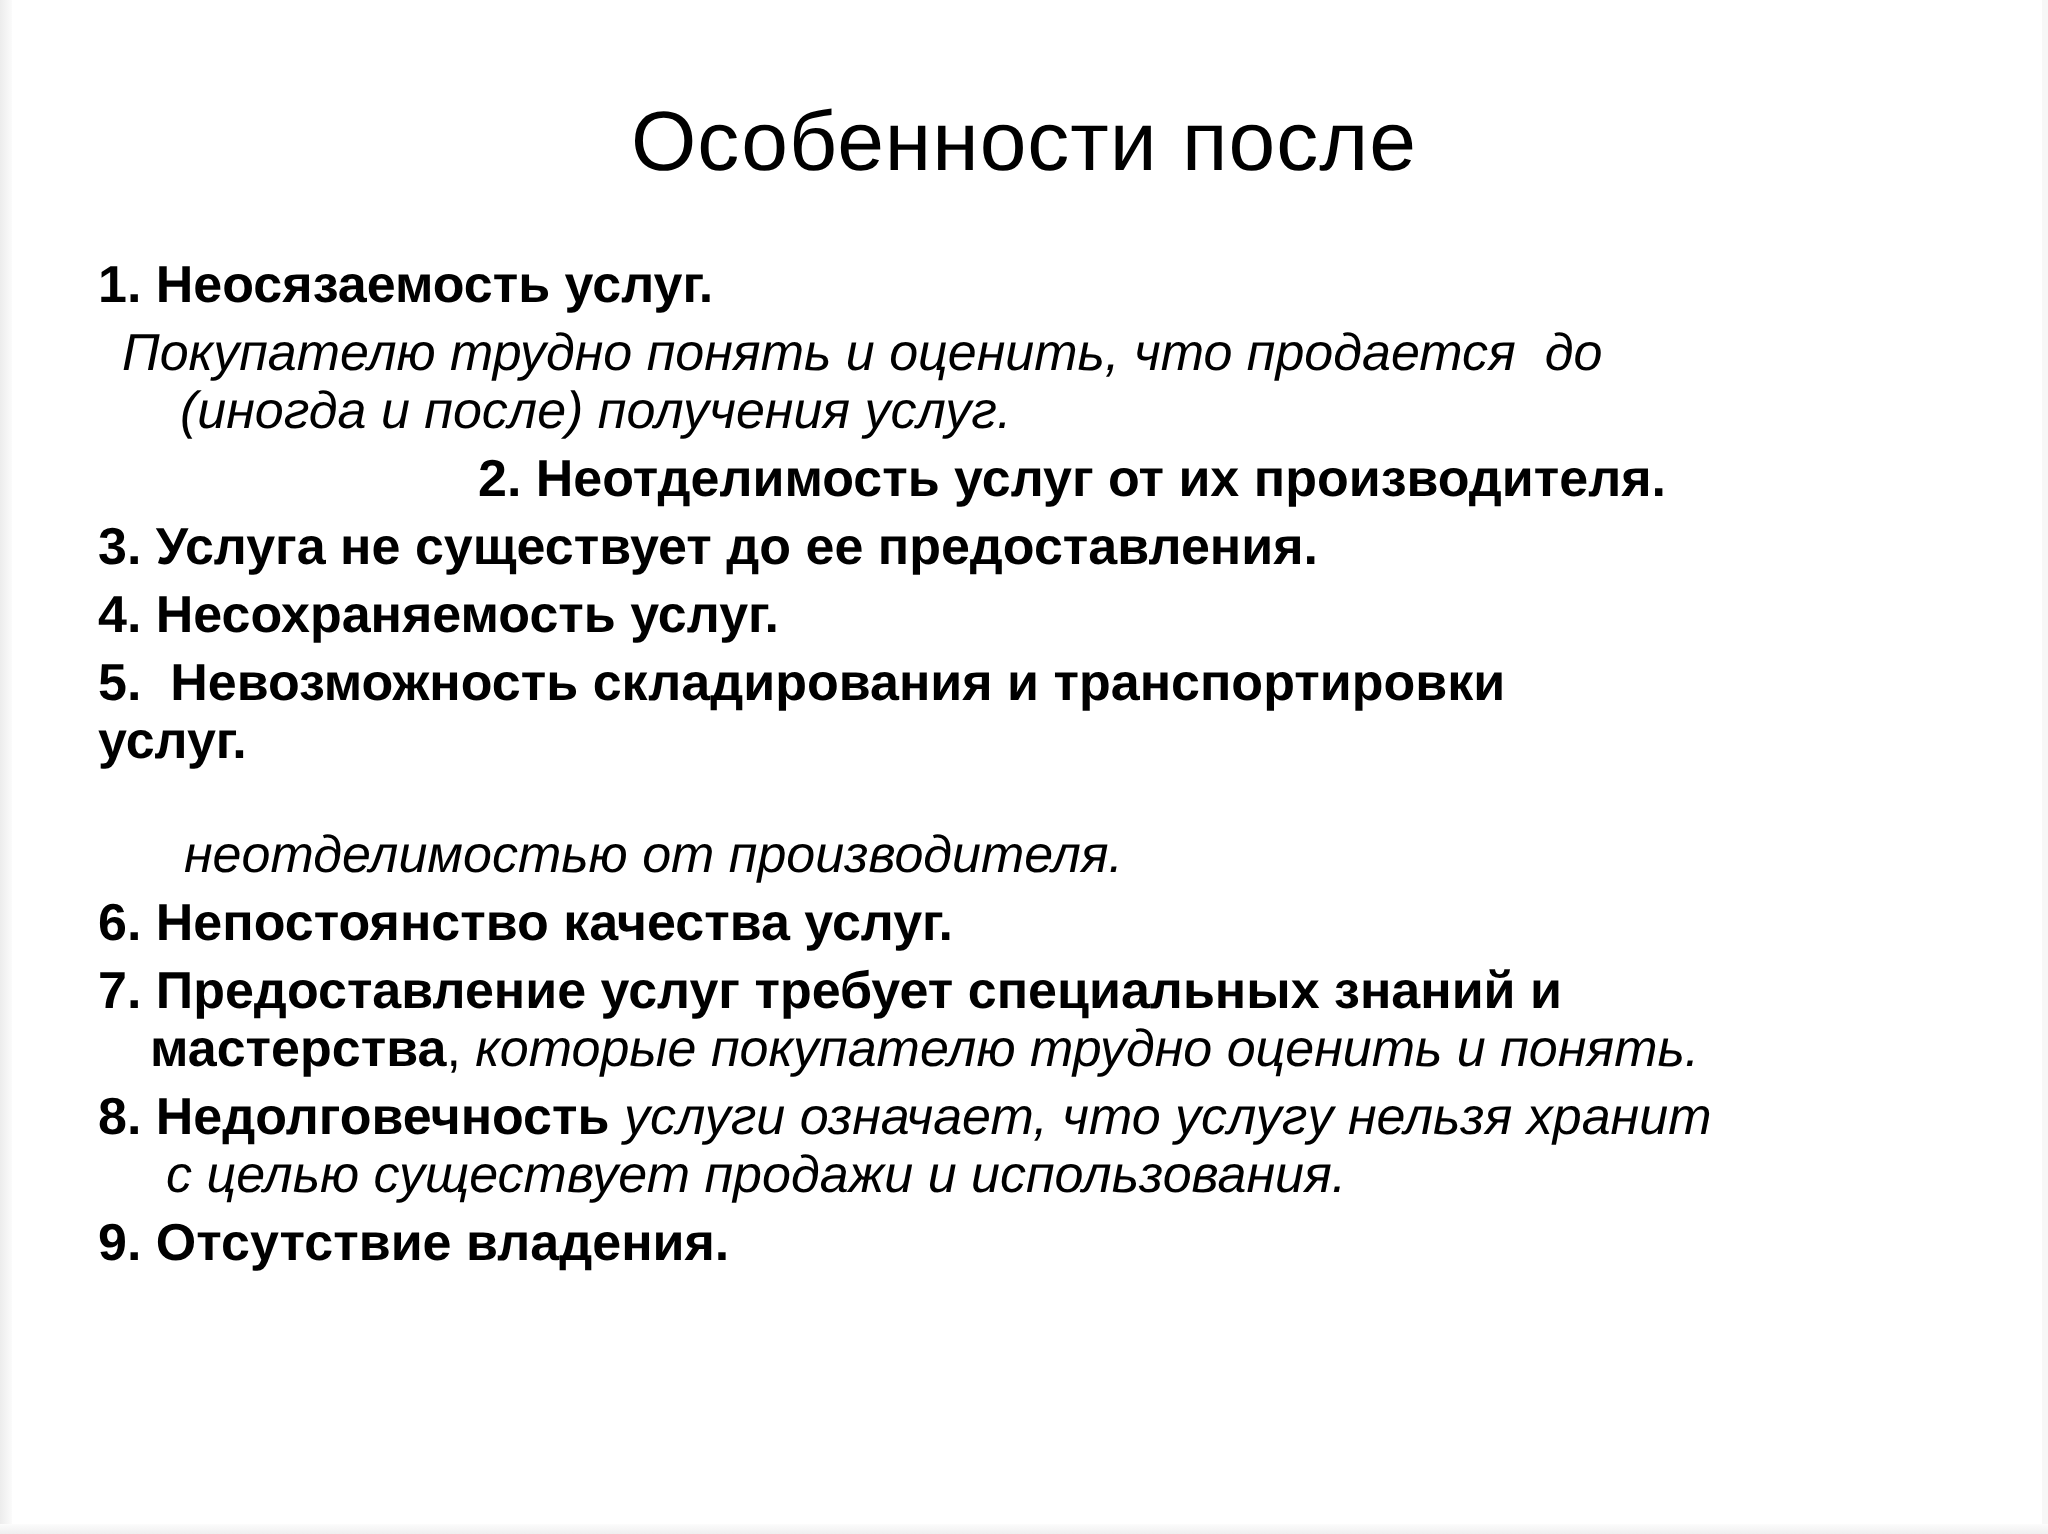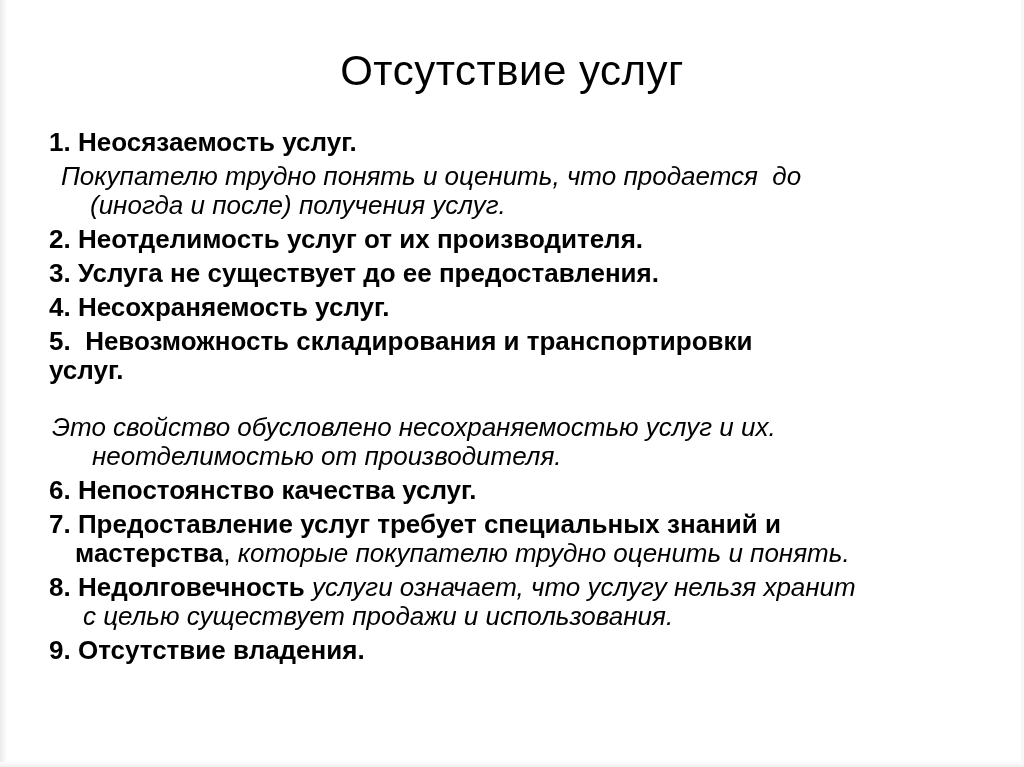--- a/index.html
+++ b/index.html
@@ -69,45 +69,44 @@
   .seg-regular { font-weight: normal; font-style: normal; }
 </style>
 </head>
 <body>
 
 <div class="slide">
   <div class="edge-left"></div>
   <div class="edge-right"></div>
   <div class="edge-bottom"></div>
 
-  <h1 class="title">Отсутствие услуг</h1>
+  <h1 class="title">Особенности после</h1>
 
   <div class="content">
       <div class="para">
         <div class="line" style="padding-left: 0px;"><span class="seg-bold">1. Неосязаемость услуг.</span></div>
       </div>
       <div class="para">
         <div class="line" style="padding-left: 12px;"><span class="seg-italic">Покупателю трудно понять и оценить, что продается  до</span></div>
         <div class="line" style="padding-left: 41px;"><span class="seg-italic">(иногда и после) получения услуг.</span></div>
       </div>
       <div class="para">
-        <div class="line" style="padding-left: 0px;"><span class="seg-bold">2. Неотделимость услуг от их производителя.</span></div>
+        <div class="line" style="padding-left: 0px; text-align: center;"><span class="seg-bold">2. Неотделимость услуг от их производителя.</span></div>
       </div>
       <div class="para">
         <div class="line" style="padding-left: 0px;"><span class="seg-bold">3. Услуга не существует до ее предоставления.</span></div>
       </div>
       <div class="para">
         <div class="line" style="padding-left: 0px;"><span class="seg-bold">4. Несохраняемость услуг.</span></div>
       </div>
       <div class="para">
         <div class="line" style="padding-left: 0px;"><span class="seg-bold">5.  Невозможность складирования и транспортировки</span></div>
         <div class="line" style="padding-left: 0px;"><span class="seg-bold">услуг.</span></div>
       </div>
       <div class="para">
-        <div class="line" style="padding-left: 3px;"><span class="seg-italic">Это свойство обусловлено несохраняемостью услуг и их.</span></div>
         <div class="line" style="padding-left: 43px;"><span class="seg-italic">неотделимостью от производителя.</span></div>
       </div>
       <div class="para">
         <div class="line" style="padding-left: 0px;"><span class="seg-bold">6. Непостоянство качества услуг.</span></div>
       </div>
       <div class="para">
         <div class="line" style="padding-left: 0px;"><span class="seg-bold">7. Предоставление услуг требует специальных знаний и</span></div>
         <div class="line" style="padding-left: 26px;"><span class="seg-bold">мастерства</span><span class="seg-regular">,</span><span class="seg-italic"> которые покупателю трудно оценить и понять.</span></div>
       </div>
       <div class="para">

